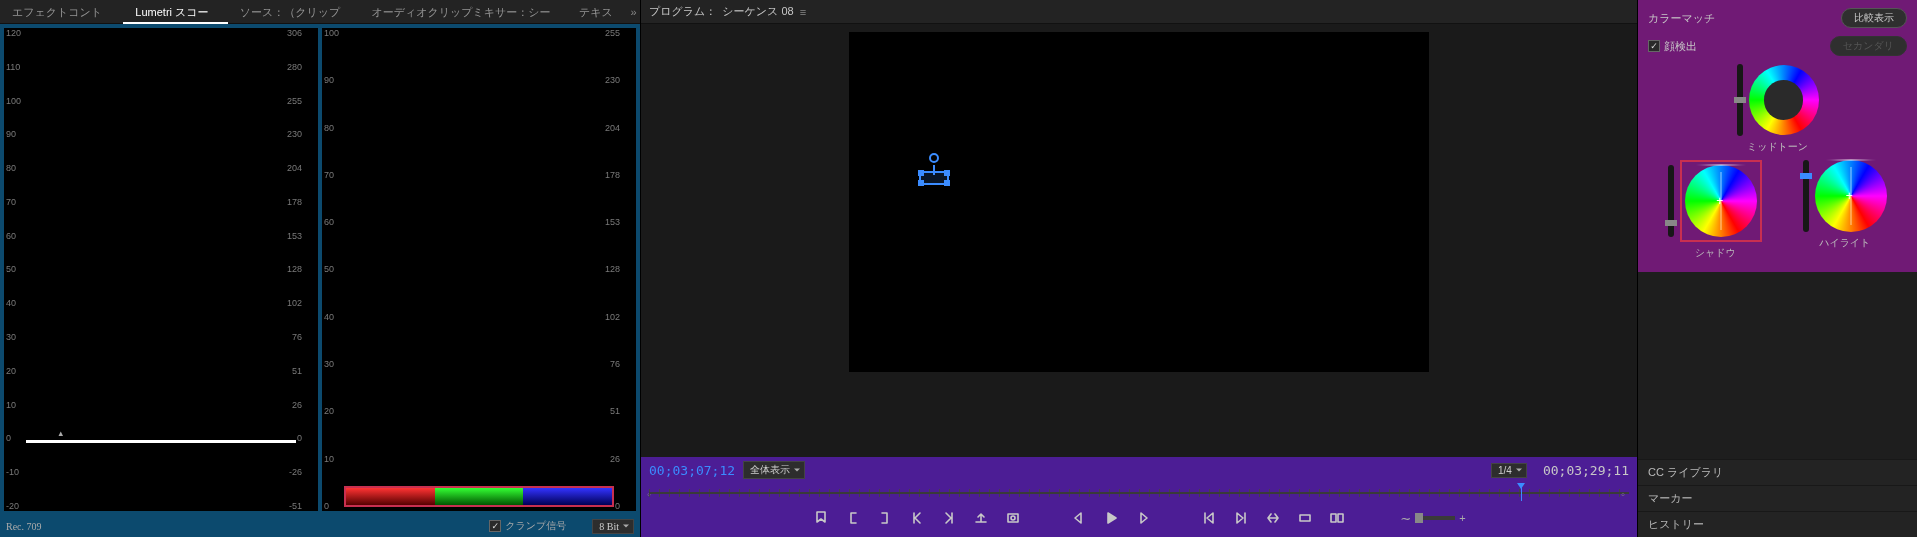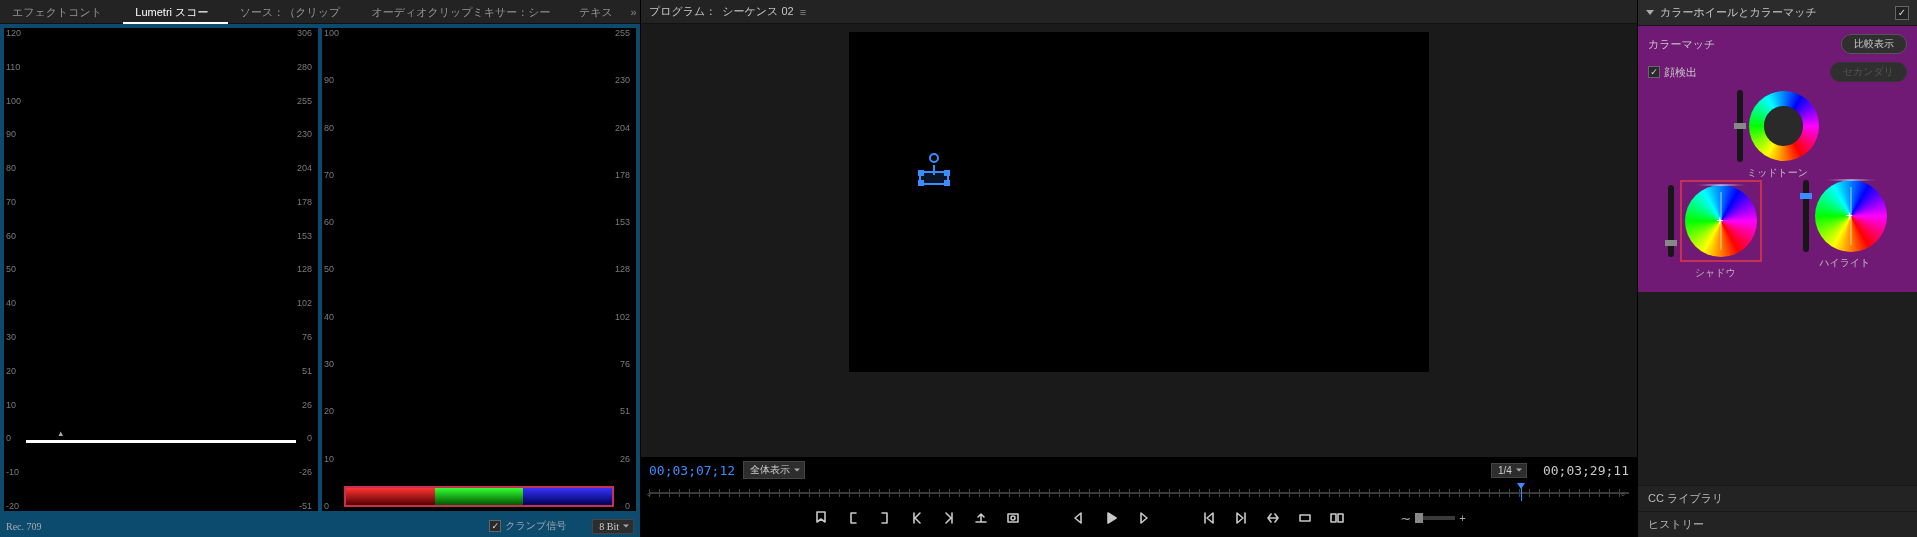--- a/index.html
+++ b/index.html
@@ -36,21 +36,21 @@
 .scope {
   position: relative; flex: 1; background: #000; margin: 4px 2px 26px 4px;
 }
 .scope.scope-right { margin-left: 2px; margin-right: 4px; }
 .axis-left, .axis-right {
   position: absolute; top: 0; bottom: 0; width: 24px;
   display: flex; flex-direction: column; justify-content: space-between;
   font-size: 9px; color: #7a7a7a;
 }
 .axis-left { left: 2px; align-items: flex-start; }
-.axis-right { right: 6px; align-items: flex-end; }
+.axis-right { right: 16px; align-items: flex-end; }
 .scope .plot {
   position: absolute; left: 22px; right: 22px; top: 4px; bottom: 4px;
 }
 .luma-line {
   position: absolute; left: 0; right: 0; height: 3px; background: #fff;
   bottom: 13.5%;
 }
 .luma-bump {
   position: absolute; width: 10px; height: 10px;
   left: 12%; bottom: 14.5%;
@@ -119,21 +119,21 @@
 }
 .mogrt .handle {
   width: 6px; height: 6px; background: #3b8cff; position: absolute;
 }
 .mogrt .h-tl { left: -3px; top: -3px; }
 .mogrt .h-tr { right: -3px; top: -3px; }
 .mogrt .h-bl { left: -3px; bottom: -3px; }
 .mogrt .h-br { right: -3px; bottom: -3px; }
 
 .program-controls {
-  background: #000000; padding: 2px 8px 6px 8px;
+  background: #4c1d95; padding: 2px 8px 6px 8px;
 }
 .pc-row1 { display: flex; align-items: center; gap: 8px; height: 22px; }
 .timecode { color: #3b8cff; font-size: 13px; font-family: monospace; }
 .timecode.out { color: #c8c8c8; }
 .pc-row1 .spacer { flex: 1; }
 .wrench { color: #aaa; cursor: pointer; }
 
 .scrubber {
   position: relative; height: 16px; margin: 4px 0;
 }
@@ -193,21 +193,21 @@
 .section-check.on::after { content: "✓"; color: #ddd; }
 
 .section-body { background: #701a75; padding: 8px 10px 12px 10px; }
 .row { display: flex; align-items: center; justify-content: space-between; margin-bottom: 8px; }
 .btn {
   border: 1px solid #555; background: #2f2f2f; color: #ccc;
   padding: 2px 12px; border-radius: 10px; font-size: 10px; cursor: pointer;
 }
 .btn.disabled { color: #555; border-color: #333; cursor: default; }
 
-.wheels-wrap { display: flex; flex-direction: column; align-items: center; }
+.wheels-wrap { display: flex; flex-direction: column; align-items: center; gap: 6px; }
 .wheel-row { display: flex; justify-content: space-around; width: 100%; }
 .wheel-block { display: flex; flex-direction: column; align-items: center; gap: 2px; position: relative; }
 .vslider {
   width: 6px; height: 72px; background: #171717; position: relative; border-radius: 3px;
 }
 .vslider .thumb {
   position: absolute; left: -3px; width: 12px; height: 6px; background: #888;
 }
 .wheel-label { font-size: 10px; color: #bbb; margin-top: 2px; }
 .wheel-with-slider { display: flex; align-items: center; gap: 6px; }
@@ -353,21 +353,21 @@
         </label>
         <span class="dropdown">8 Bit</span>
       </div>
     </div>
   </div>
 </div>
 
 <div class="center-pane">
   <div class="program-header">
     <span>プログラム：</span>
-    <span>シーケンス 02</span>
+    <span>シーケンス 08</span>
     <span class="menu-burger" style="color:#888">≡</span>
   </div>
 
   <div class="program-body">
     <div class="canvas">
       <div class="mogrt">
         <div class="circle"></div>
         <div class="stem"></div>
         <div class="box">
           <div class="handle h-tl"></div>
@@ -487,27 +487,20 @@
         <div class="track">
             <div class="knob"></div>
           </div>
         <span style="color:#aaa">+</span>
       </div>
     </div>
   </div>
 </div>
 
 <div class="right-pane">
-  <div class="section-header">
-    <span class="title">
-        <span class="chev down"></span>
-      <span>カラーホイールとカラーマッチ</span>
-      </span>
-    <span class="section-check on"></span>
-  </div>
   <div class="section-body">
     <div class="row">
       <span>カラーマッチ</span>
       <span class="btn">比較表示</span>
     </div>
     <div class="row">
       <label class="checkbox checked">
         <span class="box"></span>
         <span>顔検出</span>
       </label>
@@ -554,14 +547,15 @@
           <span class="wheel-label">ハイライト</span>
         </div>
       </div>
     </div>
   </div>
 
 
   <div style="flex:1;background:#1e1e1e"></div>
 
   <div class="panel-list-item">CC ライブラリ</div>
+  <div class="panel-list-item">マーカー</div>
   <div class="panel-list-item">ヒストリー</div>
 </div>
 
 </body></html>

